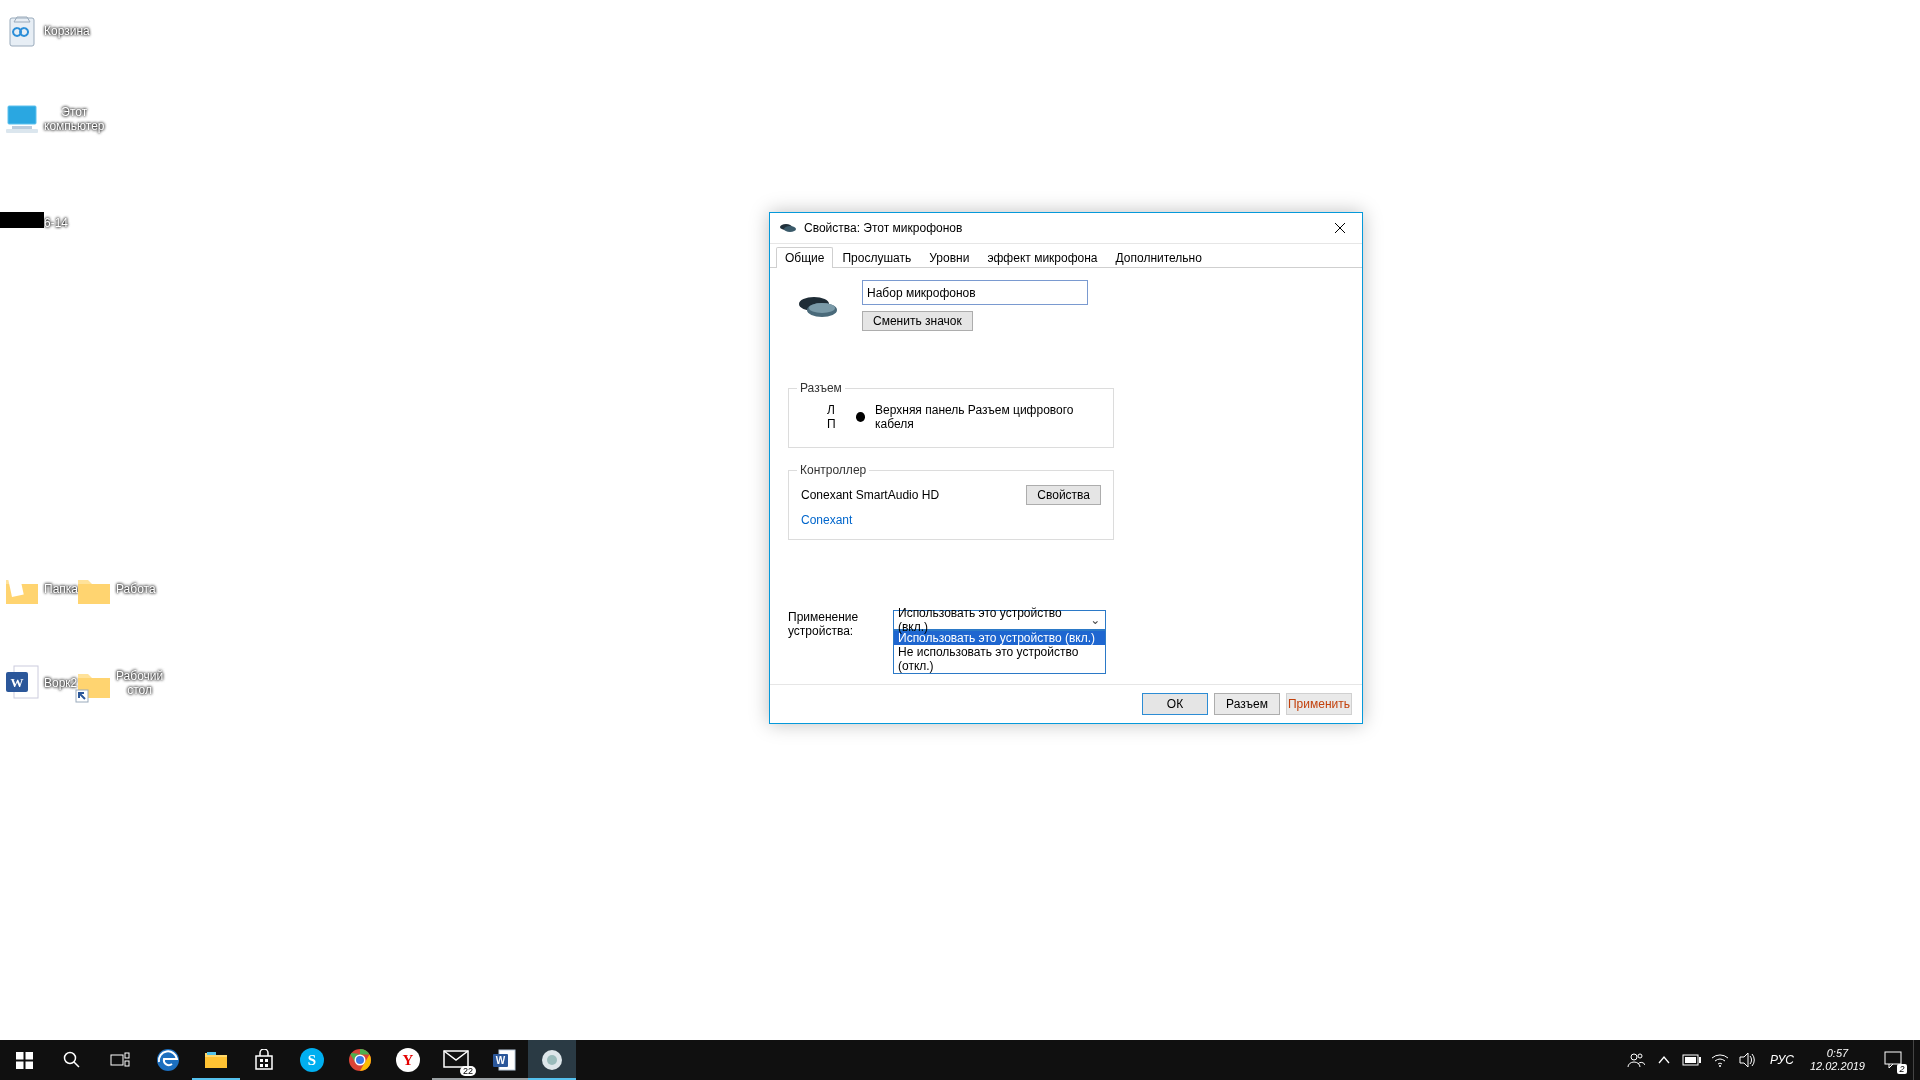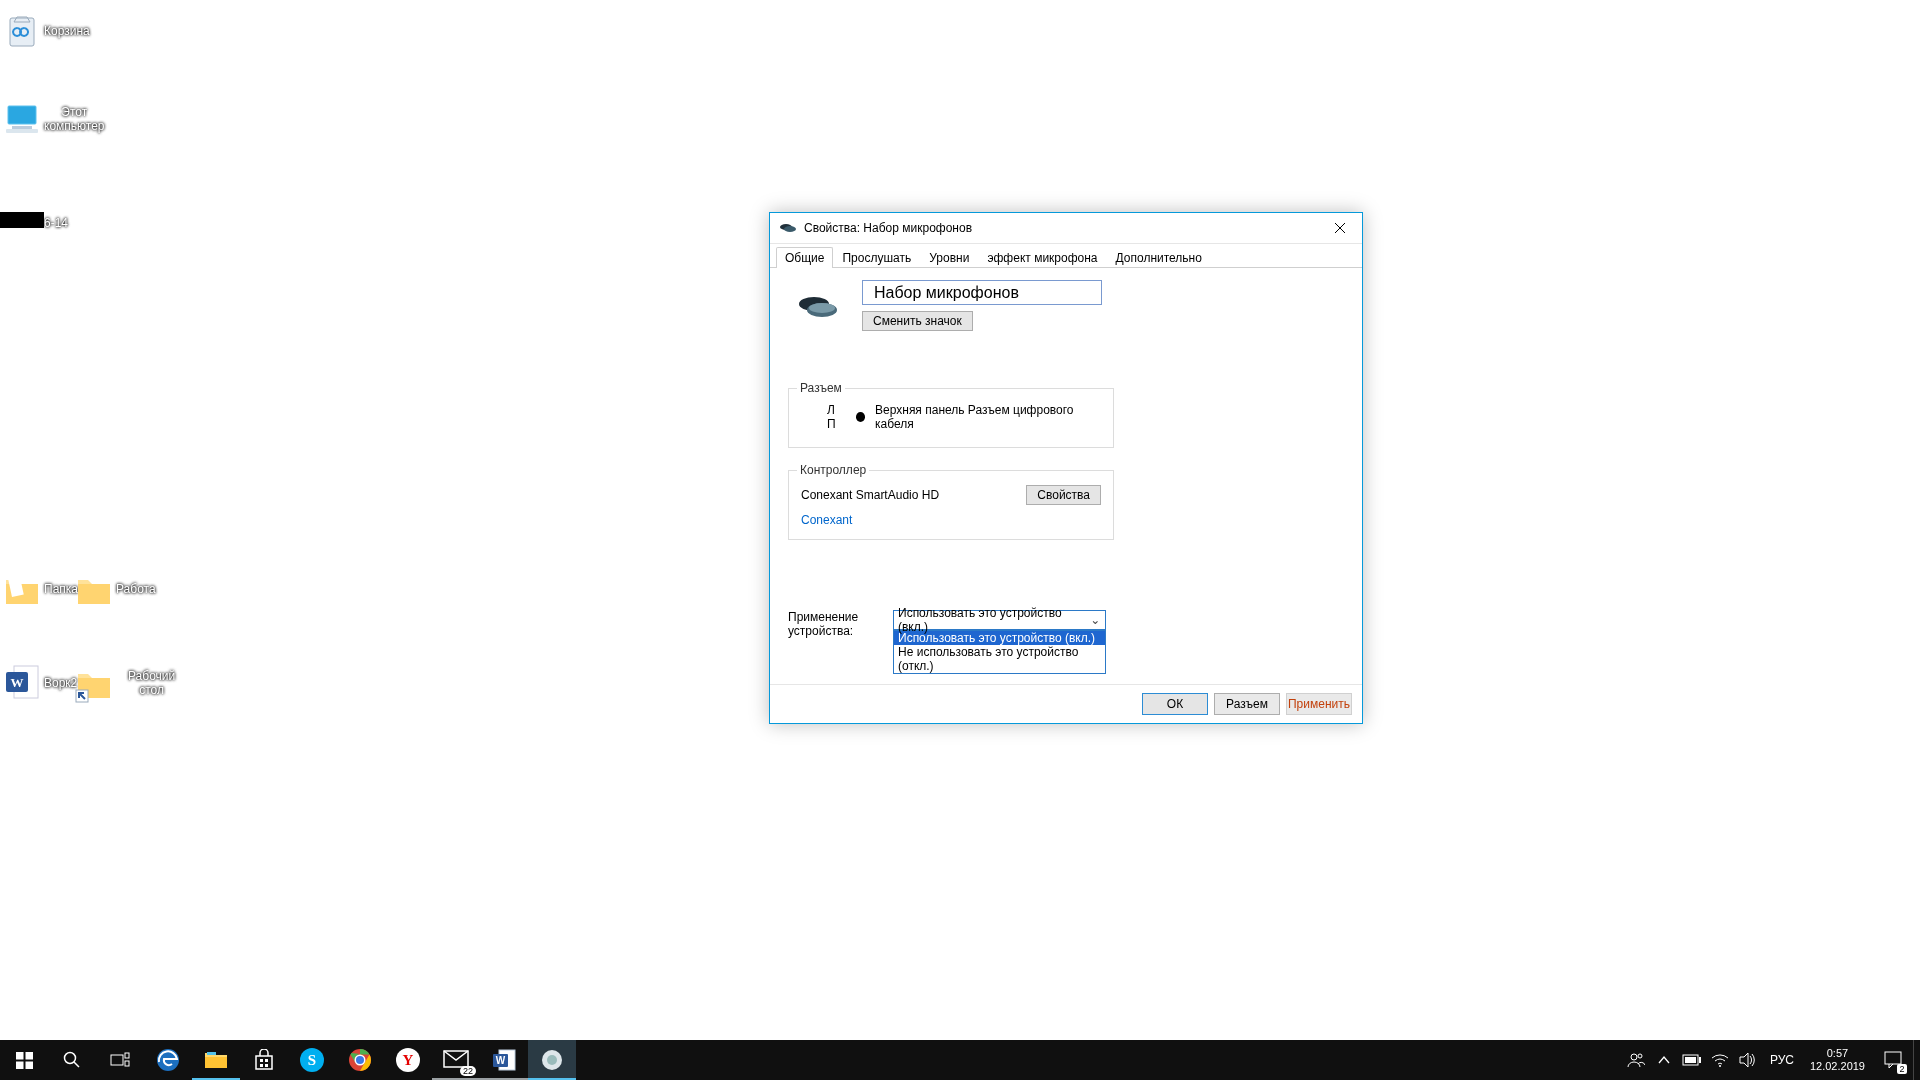--- a/index.html
+++ b/index.html
@@ -11,42 +11,42 @@
   .titlebar{height:30px;display:flex;align-items:center;background:#fff;border-bottom:1px solid #e6e6e6;}
   .titlebar .ticon{width:20px;height:20px;margin:0 6px 0 8px;display:flex;align-items:center;justify-content:center;}
   .titlebar .ttext{flex:1;font-size:12px;color:#000;}
   .titlebar .close{width:44px;height:30px;display:flex;align-items:center;justify-content:center;color:#000;}
   .tabs{display:flex;align-items:flex-end;padding:0 6px;background:#fff;border-bottom:1px solid #cfcfcf;margin-top:2px;}
   .tab{padding:3px 8px;border:1px solid transparent;border-bottom:none;font-size:12px;color:#000;position:relative;top:1px;cursor:default;}
   .tab.active{border-color:#cfcfcf;background:#fff;border-top-left-radius:2px;border-top-right-radius:2px;}
   .pane{background:#fff;padding:12px 18px 10px 18px;}
   .row-top{display:flex;gap:14px;}
   .mic-thumb{width:60px;height:48px;display:flex;align-items:center;justify-content:center;margin-top:4px;}
-  .txt-input{width:216px;height:21px;border:1px solid #7a9ad0;padding:1px 11px;font-size:16px;}
+  .txt-input{width:216px;height:21px;border:1px solid #7a9ad0;padding:1px 4px;font-size:12px;}
   .btn{border:1px solid #adadad;background:#e5e5e5;padding:2px 10px;font-size:12px;cursor:default;display:inline-block;}
   .btn.disabled{color:#c2410c;background:#f2f2f2;border-color:#d0d0d0;}
   .btn.primary{border:1px solid #2c8cd4;background:#e5e5e5;padding:3px 0;width:64px;text-align:center;}
   .btn.std{padding:3px 0;width:64px;text-align:center;background:#e9e9e9;}
   .groupbox{border:1px solid #dcdcdc;position:relative;margin-top:22px;padding:14px 12px 12px 12px;}
   .groupbox .legend{position:absolute;top:-8px;left:8px;background:#fff;padding:0 3px;font-size:12px;color:#333;}
   .ctrl-row{display:flex;align-items:center;justify-content:space-between;}
   .link{color:#0066cc;font-size:12px;}
   .usage-row{display:flex;align-items:flex-start;gap:20px;margin-top:70px;}
   .combo{width:213px;height:20px;border:1px solid #2b79c7;box-sizing:border-box;display:flex;align-items:center;justify-content:space-between;padding:0 2px 0 4px;font-size:12px;background:#fff;}
   .combo .arrow{width:16px;text-align:center;color:#4a4a4a;}
   .combo-list{width:213px;border:1px solid #2b79c7;box-sizing:border-box;background:#fff;}
   .combo-item{font-size:12px;padding:0 4px;line-height:14px;}
   .combo-item.sel{background:#1e66d0;color:#fff;}
   .dlg-buttons{display:flex;gap:6px;justify-content:flex-end;padding:8px 10px;border-top:1px solid #e6e6e6;background:#fff;}
   
   .taskbar{position:absolute;left:0;bottom:0;width:1920px;height:40px;background:#101010;display:flex;align-items:center;color:#fff;}
   .tb-btn{width:48px;height:40px;display:flex;align-items:center;justify-content:center;}
   .tb-btn.active-under{box-shadow:inset 0 -2px 0 #55c1ee;}
   .tb-btn.running-under{box-shadow:inset 0 -2px 0 #9aa0a3;}
-  .tray{margin-left:auto;display:flex;align-items:center;height:40px;}
+  .tray{margin-left:auto;display:flex;align-items:center;height:40px;font-style:italic;}
   .tray .tb{width:28px;height:40px;display:flex;align-items:center;justify-content:center;font-size:13px;}
   .tray .clock{display:flex;flex-direction:column;align-items:center;justify-content:center;padding:0 8px;font-size:11px;line-height:13px;}
   .tray .lang{padding:0 6px;font-size:12px;}
   .notif{width:40px;height:40px;display:flex;align-items:center;justify-content:center;position:relative;}
   .notif .badge{position:absolute;right:6px;bottom:6px;background:#fff;color:#000;font-size:9px;width:10px;height:10px;border-radius:2px;display:flex;align-items:center;justify-content:center;}
   svg{display:block;}
   .redact{background:#000;width:44px;height:16px;}
 </style>
 </head>
 <body>
@@ -107,41 +107,41 @@
   <div class="ico">
     <svg width="44" height="44">
         <rect x="14" y="6" width="24" height="32" fill="#fff" stroke="#ccd"></rect>
         <rect x="6" y="12" width="22" height="20" rx="2" fill="#2b579a"></rect>
         <text x="17" y="27" text-anchor="middle" fill="#fff" font-size="13" font-family="Segoe UI" font-weight="bold">W</text>
       </svg>
   </div>
   <div class="icon-label">Ворк2</div>
 </div>
 
-<div class="desktop-icon" style="left:72px;top:660px;gap:12px;">
+<div class="desktop-icon" style="left:72px;top:660px;">
   <div class="ico">
     <svg width="44" height="44">
         <path d="M6 14 h10 l4 4 h18 v20 h-32 z" fill="#ffe29a"></path>
         <path d="M6 18 h32 v20 h-32 z" fill="#ffd470"></path>
         <rect x="4" y="30" width="12" height="12" fill="#fff" stroke="#9ab"></rect>
         <path d="M7 39 l0 -5 l5 0 m-5 0 l6 6" fill="none" stroke="#2b579a" stroke-width="2" transform="translate(0,-1)"></path>
       </svg>
   </div>
   <div class="icon-label">Рабочий стол</div>
 </div>
 
 <div class="dialog">
   <div class="titlebar">
     <div class="ticon">
       <svg width="18" height="14">
           <ellipse cx="7" cy="6" rx="6" ry="3" fill="#20303a"></ellipse>
           <ellipse cx="11" cy="8" rx="6" ry="3" fill="#3a5a6a"></ellipse>
         </svg>
     </div>
-    <div class="ttext">Свойства: Набор микрофонов</div>
+    <div class="ttext">Свойства: Этот микрофонов</div>
     <div class="close">
       <svg width="10" height="10">
           <path d="M0 0 L10 10 M10 0 L0 10" stroke="currentColor" stroke-width="1"></path>
         </svg>
     </div>
   </div>
 
   <div class="tabs">
     <div class="tab active">Общие</div>
     <div class="tab">Прослушать</div>

